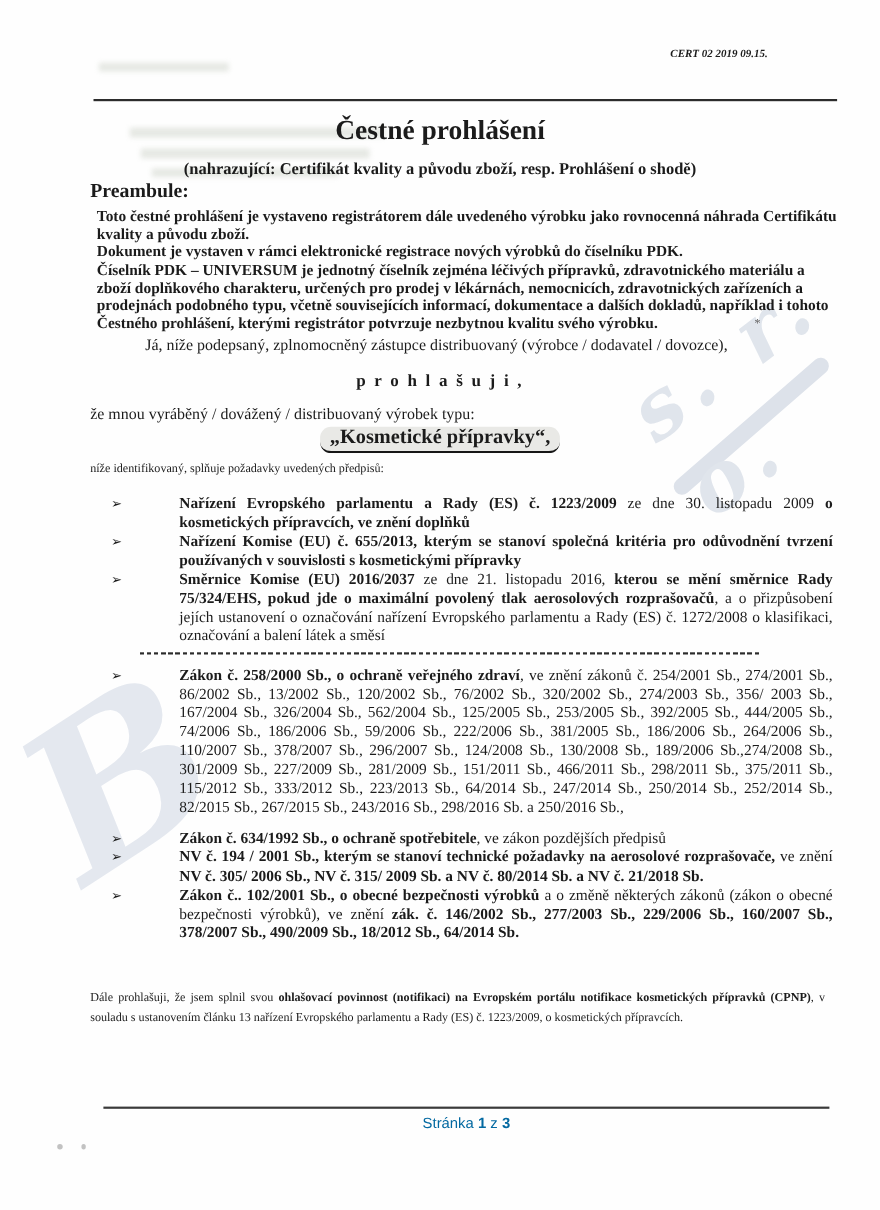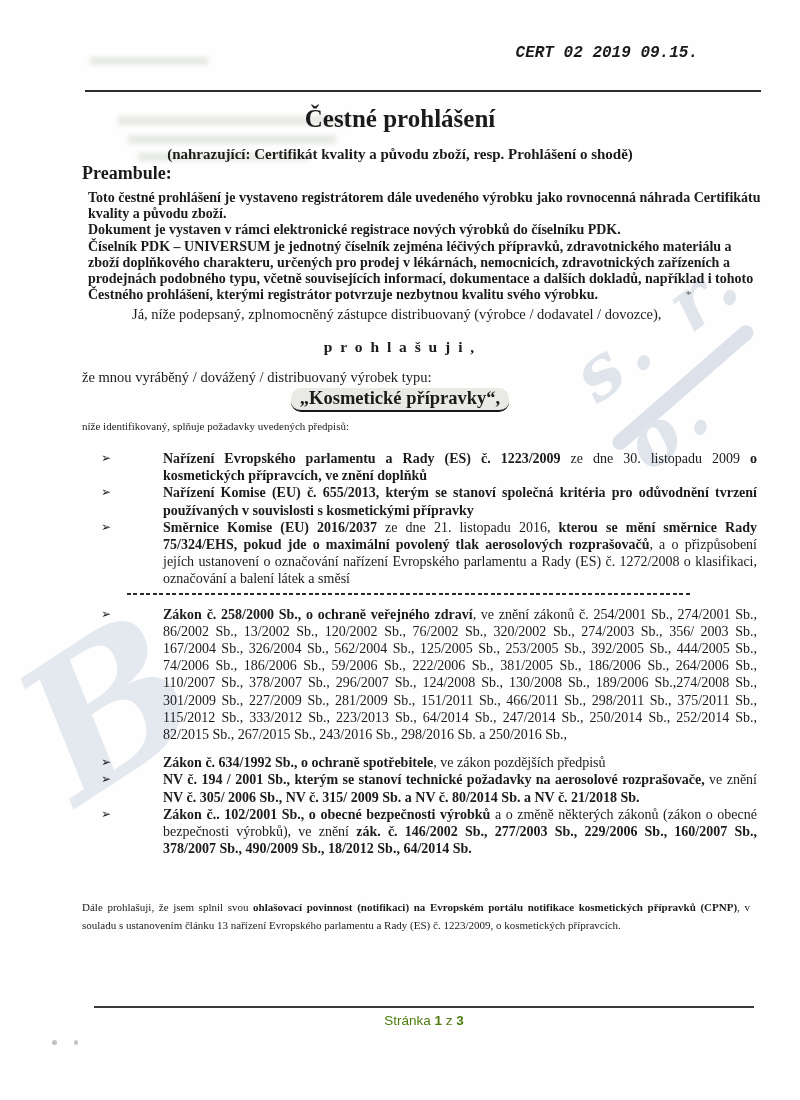--- a/index.html
+++ b/index.html
@@ -21,21 +21,21 @@
   .b1{left:90px;top:57px;width:118px;height:8px;}
   .b2{left:118px;top:116px;width:232px;height:9px;}
   .b3{left:128px;top:135px;width:208px;height:9px;}
   .b4{left:138px;top:153px;width:170px;height:8px;}
   .speck{position:absolute;z-index:0;background:#9a9a9a;border-radius:50%;opacity:.6;}
   .s1{left:52px;top:1040px;width:5px;height:5px;}
   .s2{left:74px;top:1040px;width:4px;height:5px;}
   .asterisk{position:absolute;left:686px;top:288px;z-index:1;font-size:11px;color:#555;}
   
   .header-code{position:absolute;z-index:1;top:44px;right:102px;
-    font-family:Liberation Mono, monospace;font-style:italic;font-weight:600;font-size:16px;}
+    font-family:Liberation Serif, serif;font-style:italic;font-weight:600;font-size:10px;}
   .top-rule{position:absolute;z-index:1;top:90px;left:85px;width:676px;height:2px;background:#2c2c2c;}
   .doc-title{position:absolute;z-index:1;top:105px;left:0;width:100%;margin:0;text-align:center;
     font-size:25px;font-weight:bold;}
   .doc-subtitle{position:absolute;z-index:1;top:146px;left:0;width:100%;text-align:center;
     font-size:15px;font-weight:bold;}
   
   .preambule-heading{position:absolute;z-index:1;top:163px;left:82px;font-size:18px;font-weight:bold;}
   .preamble{position:absolute;z-index:1;top:190px;left:88px;width:678px;
     font-size:14px;font-weight:bold;line-height:16.2px;}
   
@@ -55,21 +55,21 @@
   .glyph{flex:none;width:26px;font-family:"DejaVu Sans",sans-serif;font-size:12px;line-height:17.2px;}
   .btext{flex:1;text-align:justify;margin-left:36px;}
   .dashed-sep{height:2px;margin:5px 65px 5px 26px;
     background:repeating-linear-gradient(90deg,#2b2b2b 0 4px,transparent 4px 6.5px);}
   
   .final-par{position:absolute;z-index:1;top:899px;left:82px;width:668px;
     font-size:11px;line-height:17.5px;text-align:justify;}
   
   .footer{position:absolute;z-index:1;top:1006px;left:94px;width:660px;border-top:2px solid #3a3a3a;}
   .footer-text{padding-top:5px;text-align:center;
-    font-family:"Liberation Sans",sans-serif;font-size:13.5px;color:#4d7c0f;}
+    font-family:"Liberation Sans",sans-serif;font-size:13.5px;color:#0369a1;}
 </style>
 </head>
 <body>
 
 <div class="page">
 
   <div class="wm wm-slash"></div>
   <div class="wm wm-text-a">s. r. o.</div>
   <div class="wm wm-text-b">B</div>
   <div class="bleed b1"></div>

